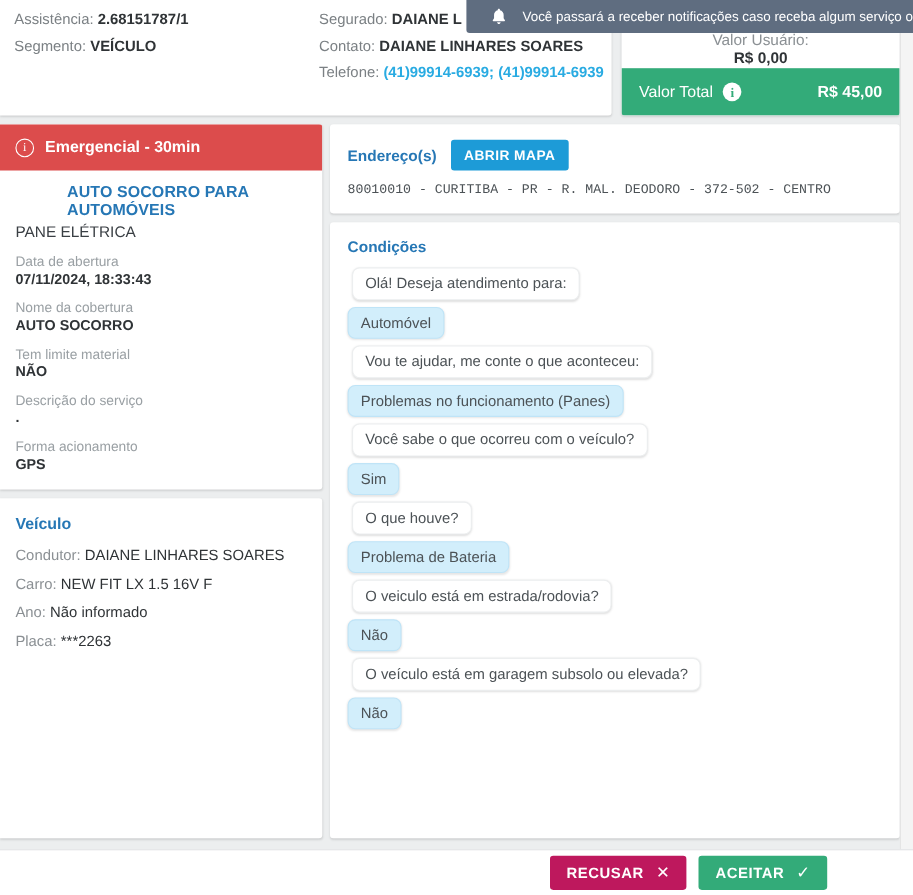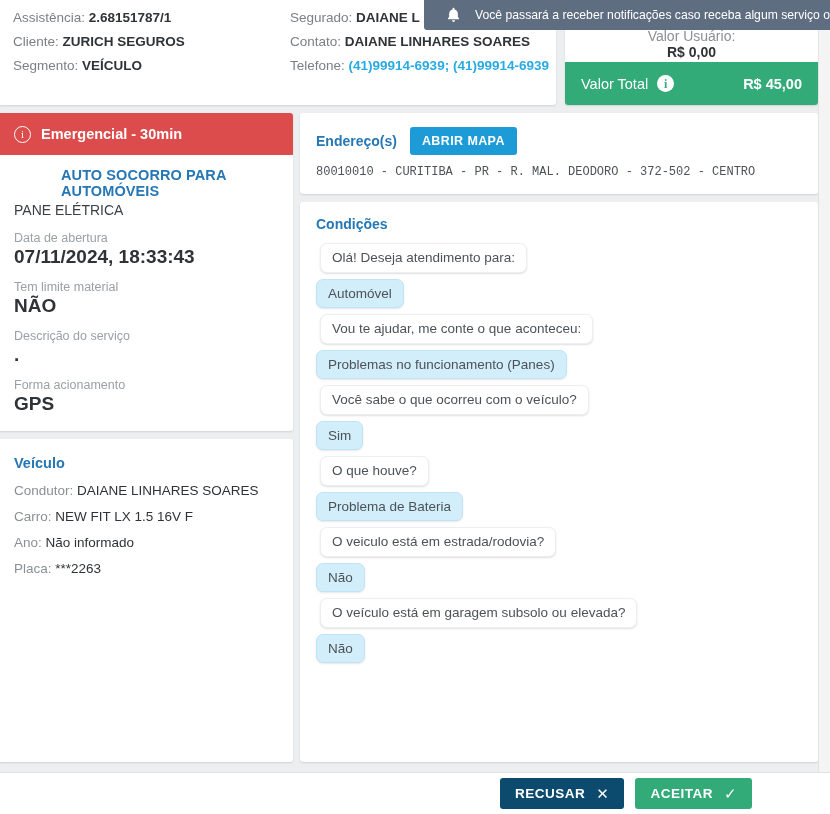--- a/index.html
+++ b/index.html
@@ -172,21 +172,21 @@
     font-size: 14.5px;
     letter-spacing: .1px;
     margin-bottom: 3px;
     margin-left: 47px;
   }
   .svc-sub { color: #3a3f44; font-size: 14px; margin-bottom: 13px; }
 
   .field { margin-bottom: 12px; }
   .field:last-child { margin-bottom: 0; }
   .field .f-label { color: #9aa0a4; font-size: 12.5px; margin-bottom: 1px; }
-  .field .f-value { color: #2f3336; font-size: 19px; font-weight: bold; }
+  .field .f-value { color: #2f3336; font-size: 13px; font-weight: bold; }
 
   
   .vehicle-card {
     border-radius: 0 3px 3px 0;
     padding: 16px 14px 18px 14px;
     flex: 1;
   }
   .veh-title {
     color: #2677b5;
     font-weight: bold;
@@ -280,38 +280,34 @@
     font-family: "Liberation Sans", sans-serif;
     font-weight: bold;
     font-size: 13.5px;
     letter-spacing: .5px;
     padding: 8px 15px;
     display: inline-flex;
     align-items: center;
     gap: 11px;
     cursor: pointer;
   }
-  .btn-recusar { background: #0c4a6e; margin-left: 29px; }
+  .btn-recusar { background: #be185d; margin-left: 29px; }
   .btn-aceitar { background: #33ab79; }
   .glyph { font-size: 15px; font-weight: normal; line-height: 1; }
 </style>
 </head>
 <body>
 
 <div class="header-row">
 
   <div class="card header-left">
     <div class="hl-col c1">
       <div class="kv">
         <span class="k">Assistência:</span>
         <span class="v">2.68151787/1</span>
-      </div>
-      <div class="kv">
-        <span class="k">Cliente:</span>
-        <span class="v">ZURICH SEGUROS</span>
       </div>
       <div class="kv">
         <span class="k">Segmento:</span>
         <span class="v">VEÍCULO</span>
       </div>
     </div>
     <div class="hl-col c2">
       <div class="kv">
         <span class="k">Segurado:</span>
         <span class="v">DAIANE L</span>
@@ -362,20 +358,24 @@
         <span class="ring-i">i</span>
         <span>Emergencial - 30min</span>
       </div>
       <div class="service-body">
         <div class="svc-title">AUTO SOCORRO PARA AUTOMÓVEIS</div>
         <div class="svc-sub">PANE ELÉTRICA</div>
 
         <div class="field">
           <div class="f-label">Data de abertura</div>
           <div class="f-value">07/11/2024, 18:33:43</div>
+        </div>
+        <div class="field">
+          <div class="f-label">Nome da cobertura</div>
+          <div class="f-value">AUTO SOCORRO</div>
         </div>
         <div class="field">
           <div class="f-label">Tem limite material</div>
           <div class="f-value">NÃO</div>
         </div>
         <div class="field">
           <div class="f-label">Descrição do serviço</div>
           <div class="f-value">.</div>
         </div>
         <div class="field">

